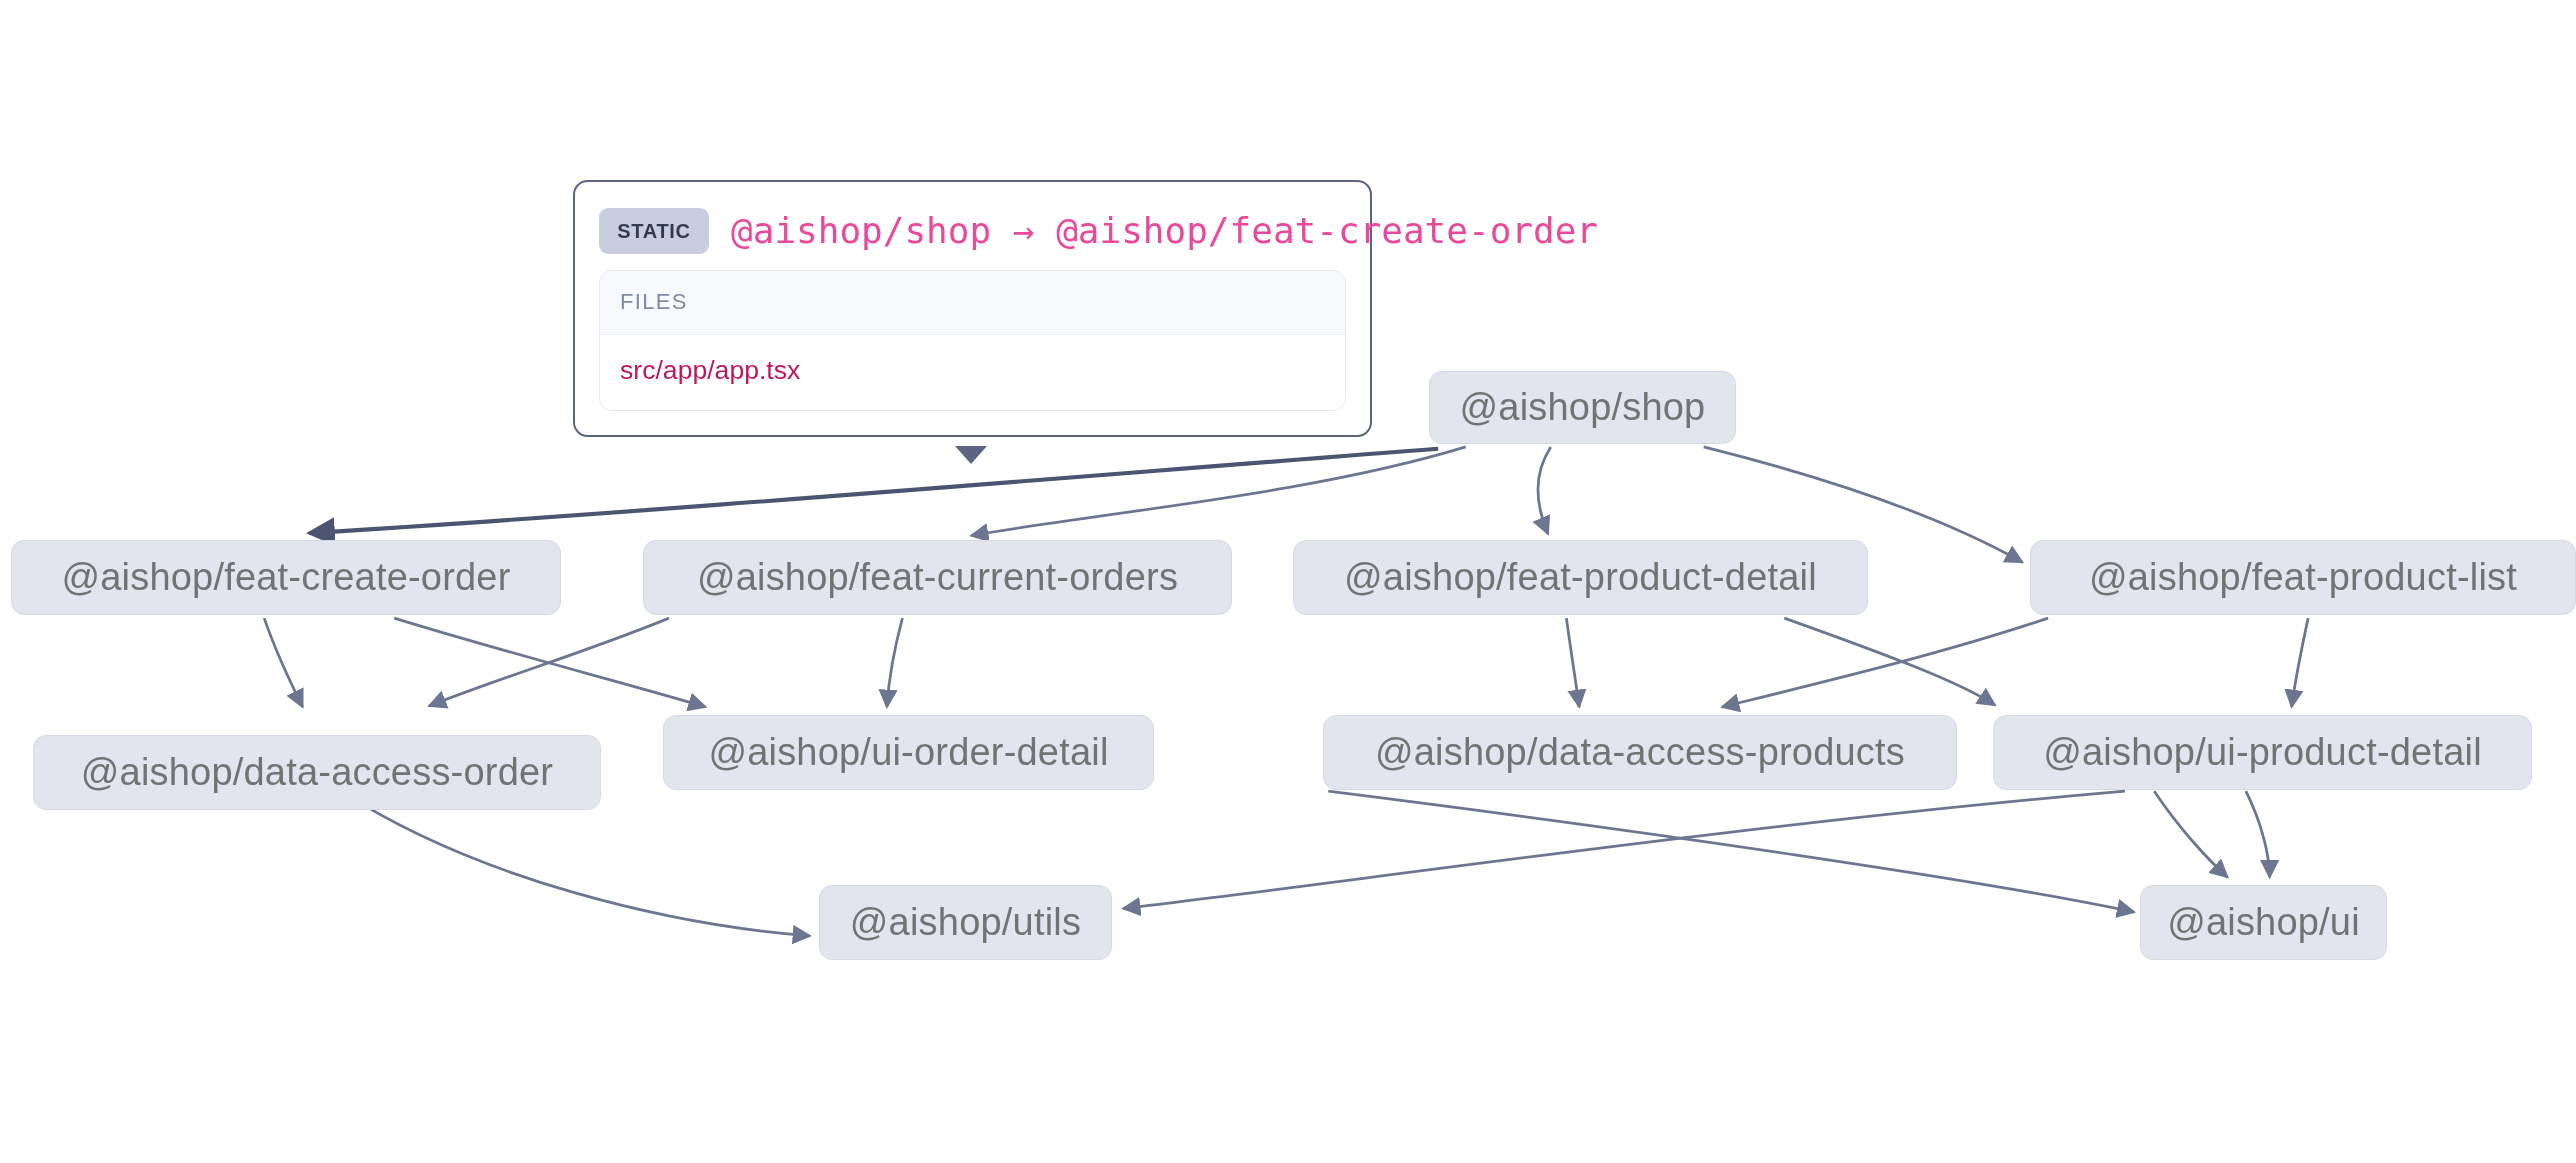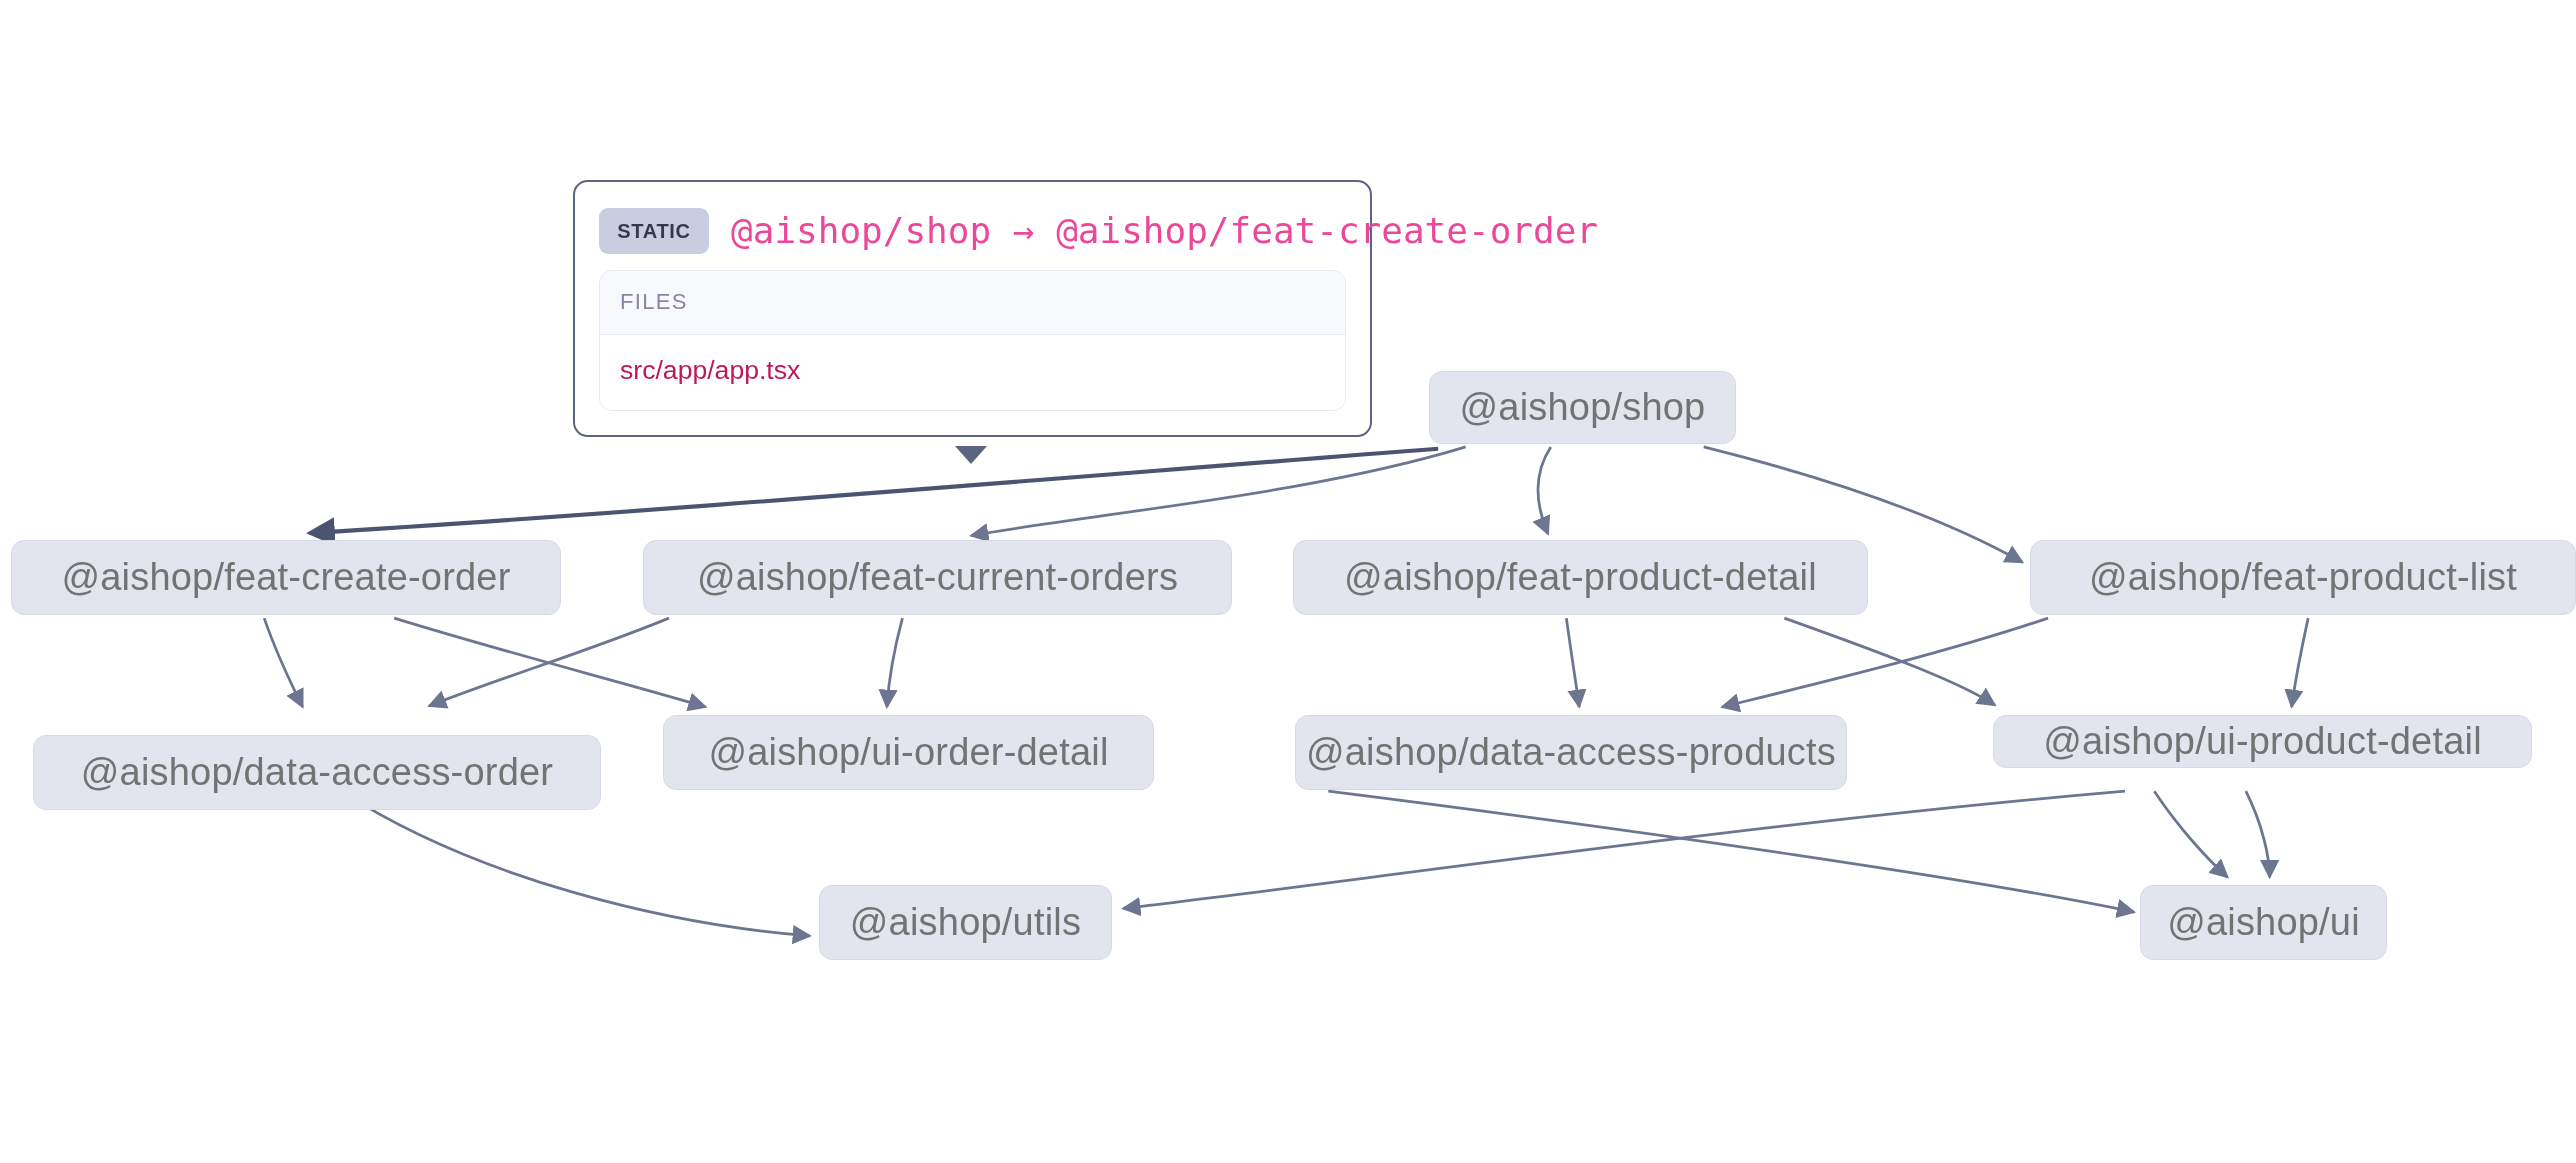--- a/index.html
+++ b/index.html
@@ -180,25 +180,25 @@
   </div>
 
   <div class="node" style="left:33px; top:715px; width:568px; height:75px;margin-top:20px;">
     <span>@aishop/data-access-order</span>
   </div>
 
   <div class="node" style="left:663px; top:715px; width:491px; height:75px;">
     <span>@aishop/ui-order-detail</span>
   </div>
 
-  <div class="node" style="left:1295px; top:715px; width:552px; height:75px;justify-content:center;">
+  <div class="node" style="left:1323px; top:715px; width:634px; height:75px;justify-content:center;">
     <span>@aishop/data-access-products</span>
   </div>
 
-  <div class="node" style="left:1993px; top:715px; width:539px; height:53px;justify-content:center;">
+  <div class="node" style="left:1993px; top:715px; width:539px; height:75px;justify-content:center;">
     <span>@aishop/ui-product-detail</span>
   </div>
 
   <div class="node" style="left:819px; top:885px; width:293px; height:75px;">
     <span>@aishop/utils</span>
   </div>
 
   <div class="node" style="left:2140px; top:885px; width:247px; height:75px;">
     <span>@aishop/ui</span>
   </div>

